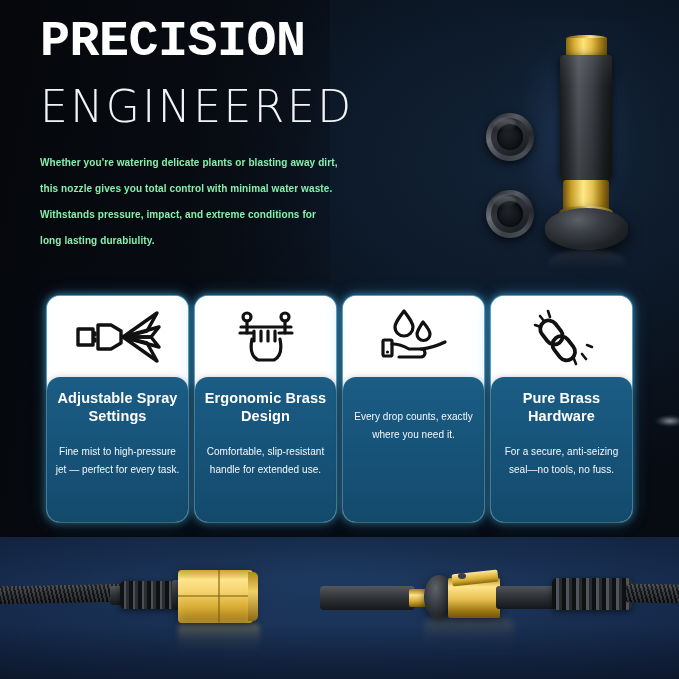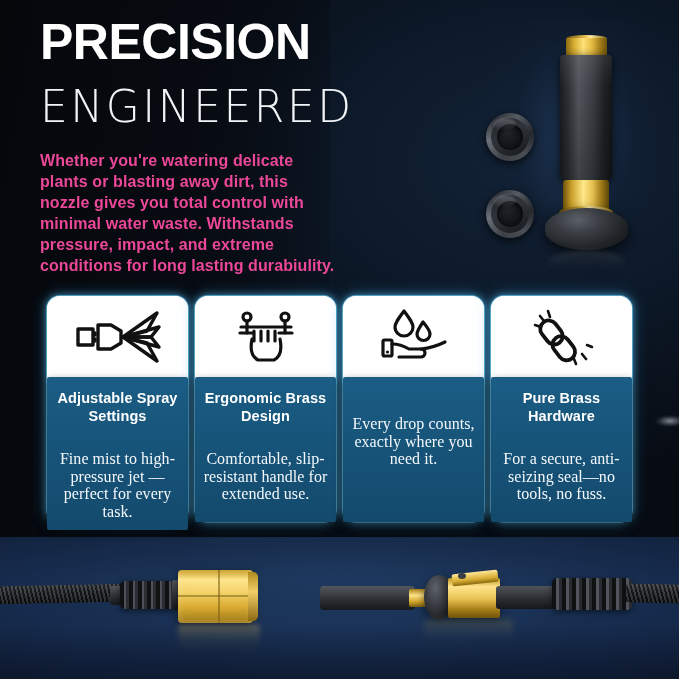--- a/index.html
+++ b/index.html
@@ -23,34 +23,34 @@
   .top-left-fade {
     position:absolute; left:0; top:0; width:330px; height:537px;
     background:linear-gradient(100deg, #05070b 0%, #070a10 45%, rgba(8,12,19,0) 100%);
   }
 
   
   .headline { position:absolute; left:40px; top:16px; width:420px; }
   .headline-top {
     font-size:50px; line-height:52px; font-weight:bold;
     color:#ffffff; letter-spacing:-0.5px;
-    font-family:Liberation Sans, sans-serif;
+    font-family:Liberation Mono, monospace;
     transform:scaleX(1.0);
   }
   .headline-bottom {
     font-size:44px; line-height:50px; font-weight:300;
     color:#f2f5f8; letter-spacing:2.5px; margin-top:14px;
     font-family:"DejaVu Sans", sans-serif;
   }
 
   
   .bodycopy {
     position:absolute; left:40px; top:150px; width:300px;
-    font-size:16px; line-height:21px; font-weight:bold;
-    color:#ec4899; letter-spacing:0.1px;
+    font-size:10px; line-height:26px; font-weight:bold;
+    color:#86efac; letter-spacing:0.1px;
   }
 
   
   .product { position:absolute; left:460px; top:10px; width:219px; height:270px; }
 
   .nozzle-glow {
     position:absolute; left:30px; top:10px; width:170px; height:250px;
     background:radial-gradient(ellipse at 50% 45%, rgba(40,70,110,0.55) 0%, rgba(20,35,58,0.25) 50%, rgba(0,0,0,0) 78%);
   }
   
@@ -148,35 +148,35 @@
   .card-icon {
     height:82px; flex:0 0 82px;
     background:#ffffff;
     border-radius:13px 13px 0 0;
     display:flex; align-items:center; justify-content:center;
   }
   .card-icon svg { display:block; }
   .card-body {
     flex:1 1 auto;
     background:linear-gradient(180deg,#1b5d85 0%,#17547a 45%,#134a6c 100%);
-    border-radius:2px;
+    border-radius:13px;
     margin-top:-1px;
     padding:13px 8px 10px;
     text-align:center;
     position:relative; z-index:2;
     box-shadow:0 3px 9px rgba(0,0,0,0.45);
   }
   .card-title {
     font-size:14.5px; line-height:17.5px; font-weight:bold;
     color:#ffffff; letter-spacing:0.1px;
   }
   .card-desc {
-    margin-top:25px;
-    font-size:16px; line-height:17.5px; font-weight:normal;
-    color:#f4f8fb; letter-spacing:0.05px;font-family:Liberation Serif, serif;
+    margin-top:18px;
+    font-size:10px; line-height:17.5px; font-weight:normal;
+    color:#f4f8fb; letter-spacing:0.05px;
   }
 
   
   .bottom-section {
     position:absolute; left:0; top:537px; width:679px; height:142px;
     background:
       radial-gradient(ellipse 520px 180px at 50% 22%, #1e3a60 0%, #1a3256 40%, #15294a 72%, #111f38 100%);
   }
   .bottom-vign {
     position:absolute; inset:0;

